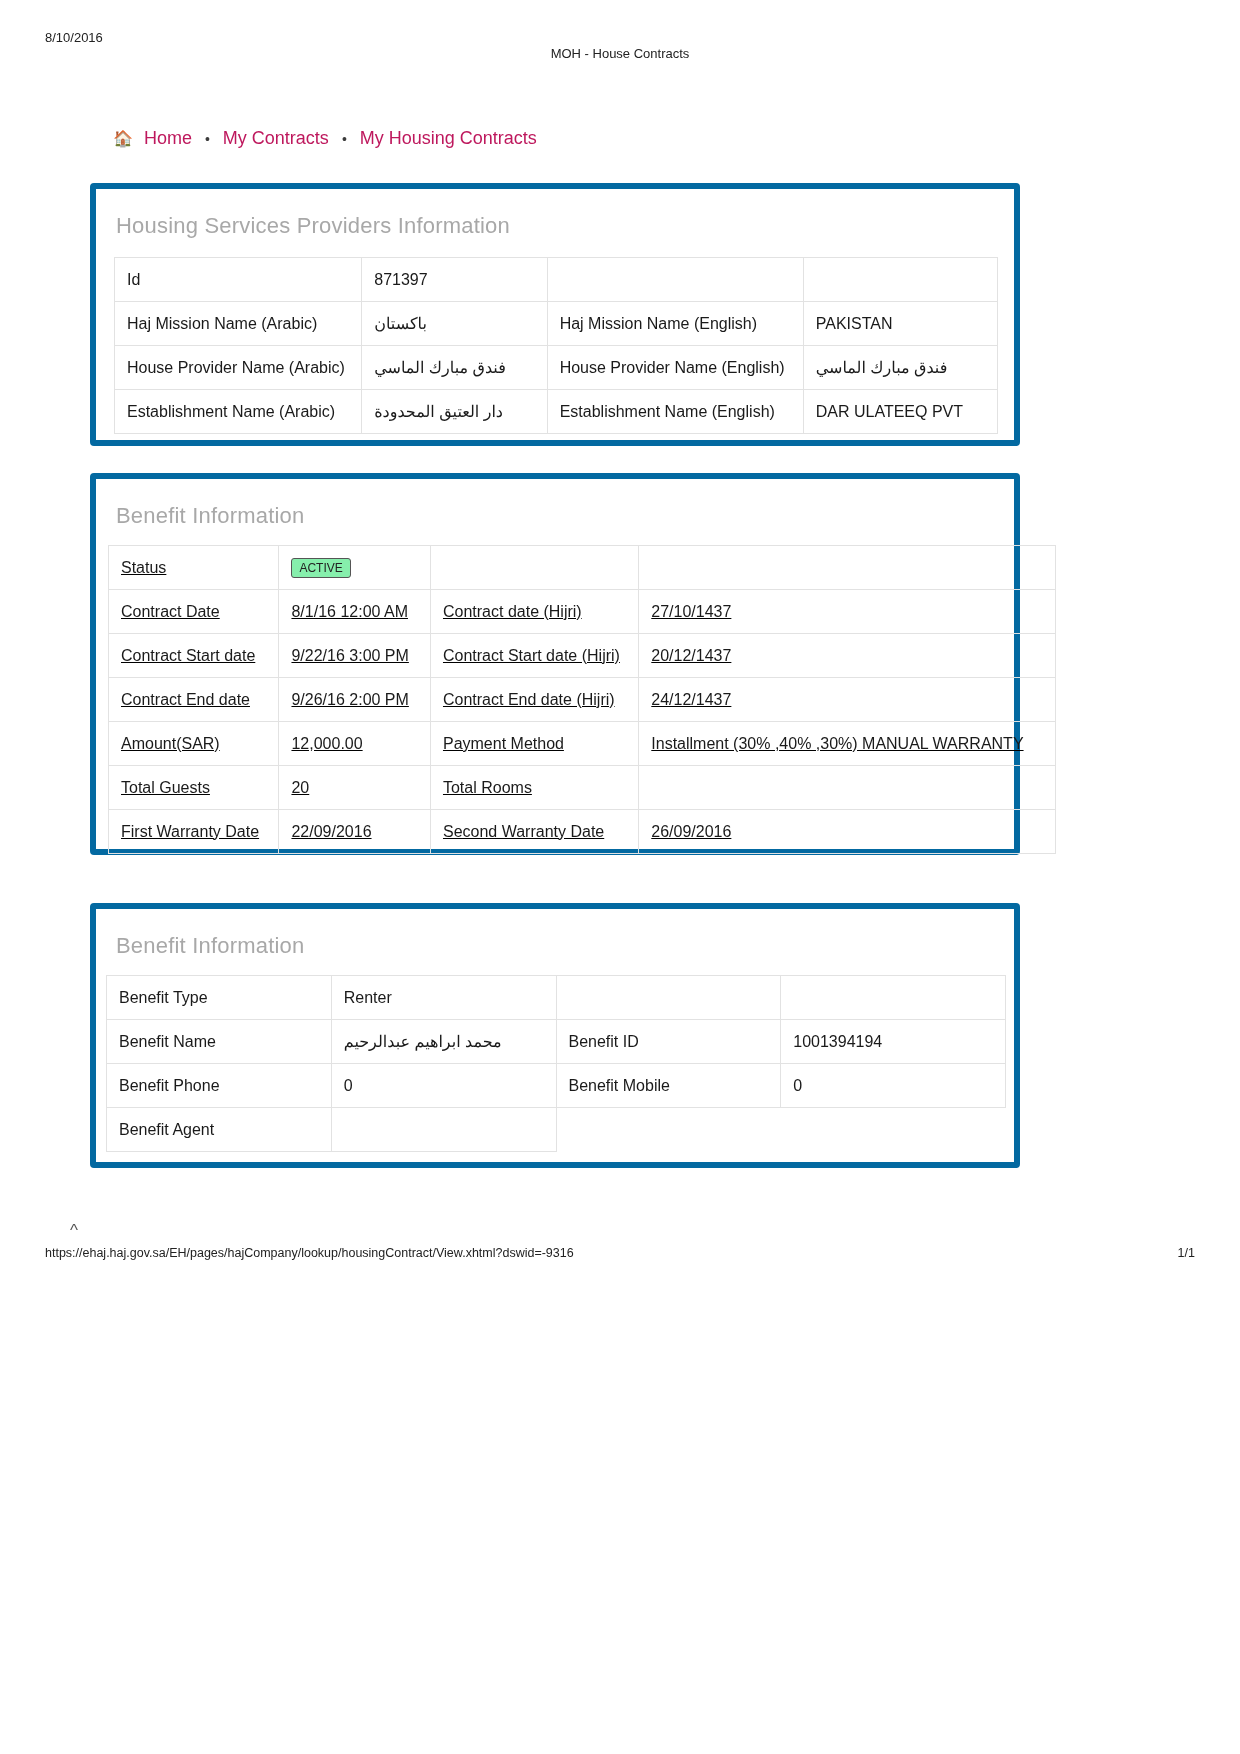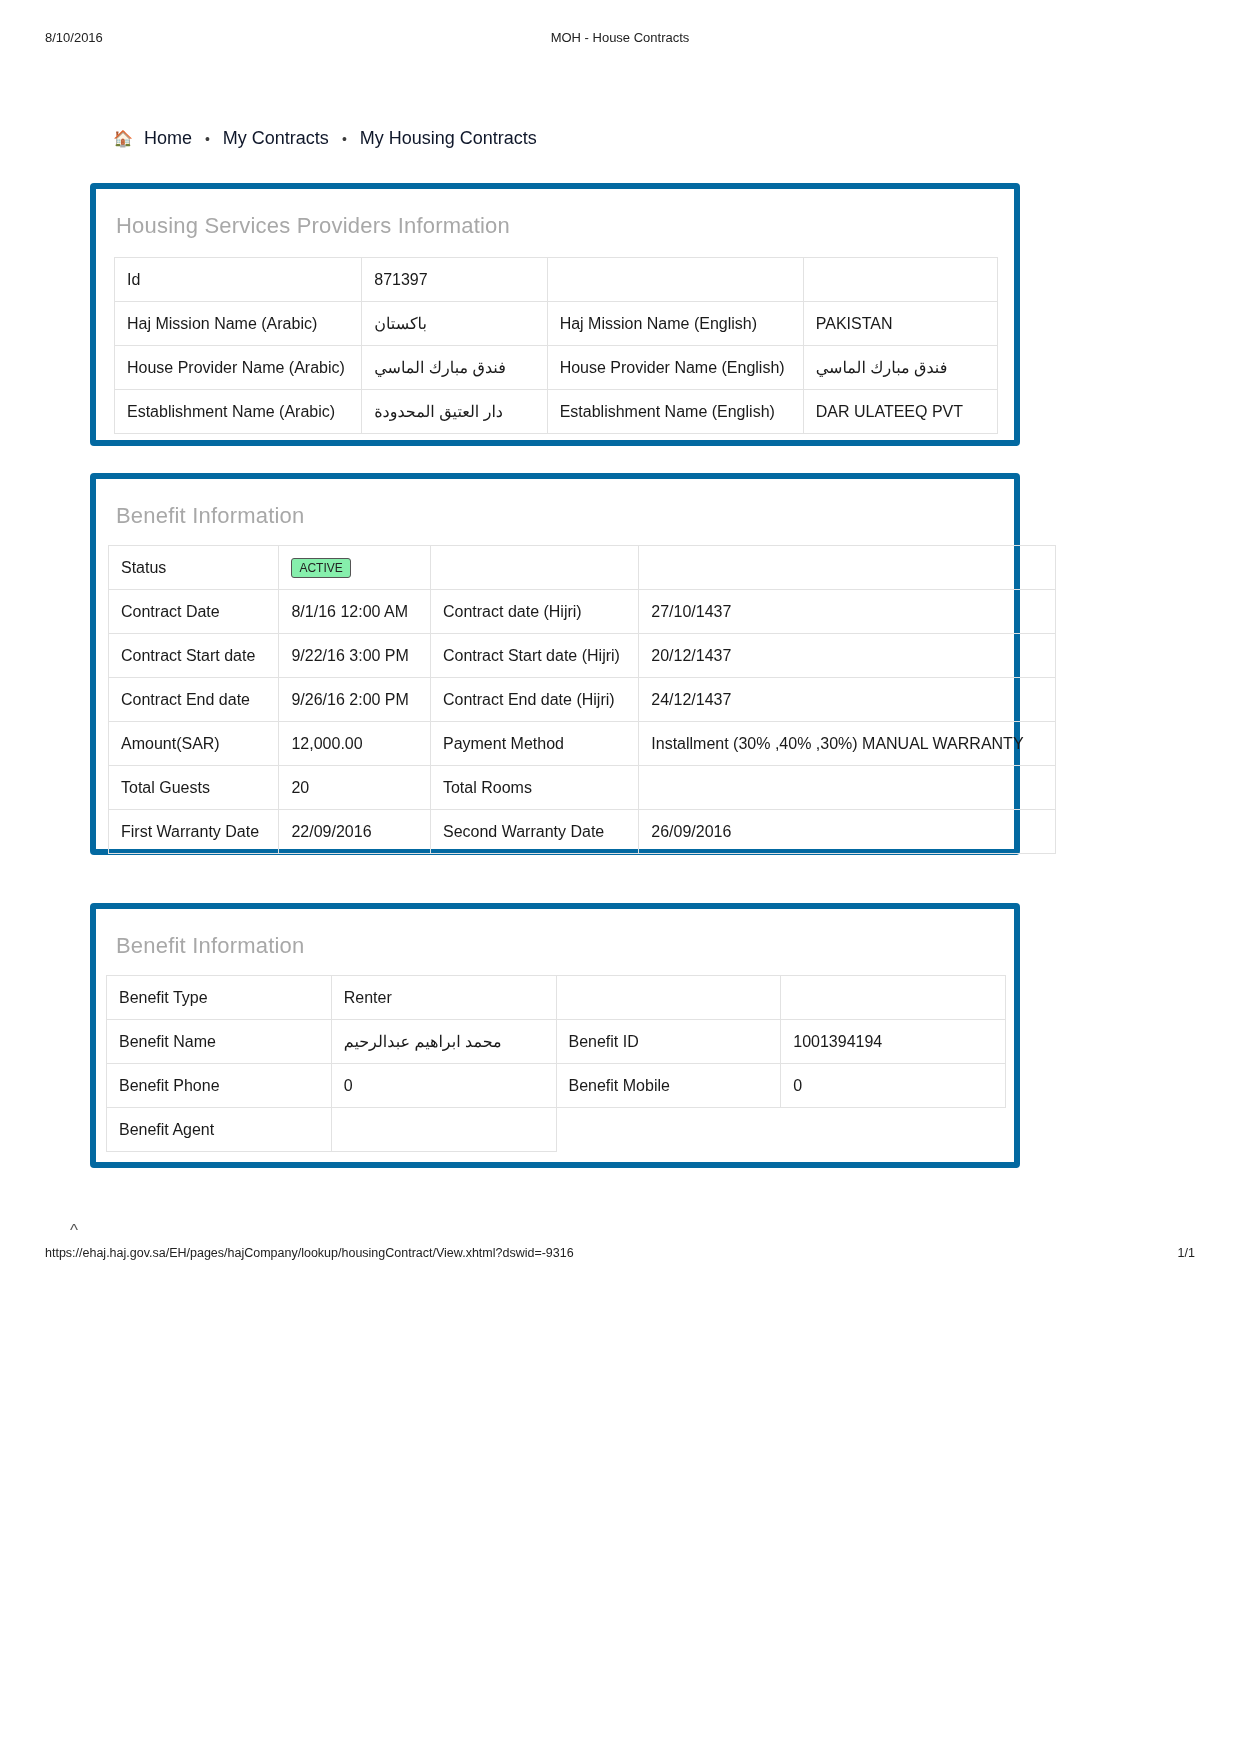--- a/index.html
+++ b/index.html
@@ -33,21 +33,21 @@
     color: #222;
   }
   .print-header .ph-date {
     position: absolute;
     left: 45px;
     top: 0;
   }
   .print-header .ph-title {
     position: absolute;
     left: 0;
-    top: 0;
+    top: 16px;
     width: 1240px;
     text-align: center;
   }
   .print-footer {
     position: absolute;
     bottom: 42px;
     left: 0;
     width: 1240px;
     font-size: 12.5px;
     color: #222;
@@ -75,21 +75,21 @@
     gap: 9px;
   }
   .breadcrumb .home-icon {
     display: inline-block;
     font-size: 16px;
     line-height: 1;
     color: #3b3b3b;
     margin-right: 2px;
   }
   .breadcrumb .crumb {
-    color: #0f172a;
+    color: #be185d;
     text-decoration: none;
   }
   .breadcrumb .sep {
     color: #3b3b3b;
     font-size: 14px;
     padding: 0 4px;
   }
 
   
   .panel {
@@ -212,21 +212,21 @@
             <td>DAR ULATEEQ PVT</td>
           </tr>
         </tbody>
       </table>
     </div>
   </section>
 
   <section class="panel" id="panel-contract">
     <h2 class="panel-title">Benefit Information</h2>
   </section>
-  <div id="contract-table-wrap" style="position:absolute; top:545px; left:108px; width:948px;">
+  <div id="contract-table-wrap" style="position:absolute; top:545px; left:108px; width:948px;text-decoration:underline;">
     <table class="info">
       <colgroup>
         <col style="width:18%">
           <col style="width:16%">
           <col style="width:22%">
           <col style="width:44%">
       </colgroup>
       <tbody>
         <tr>
           <td>Status</td>

